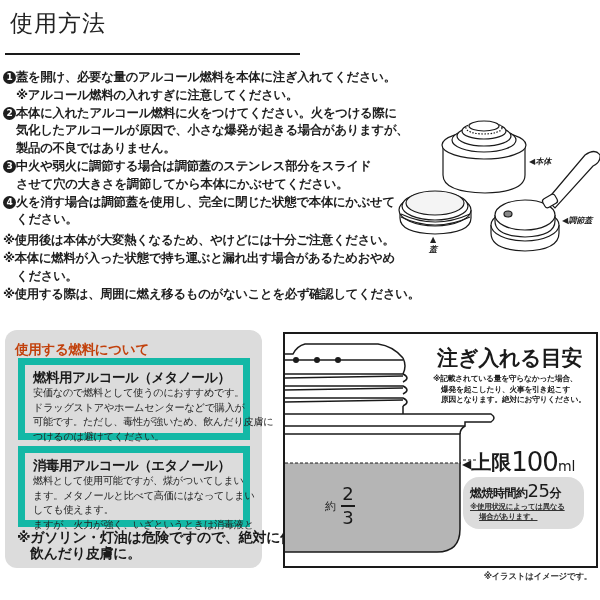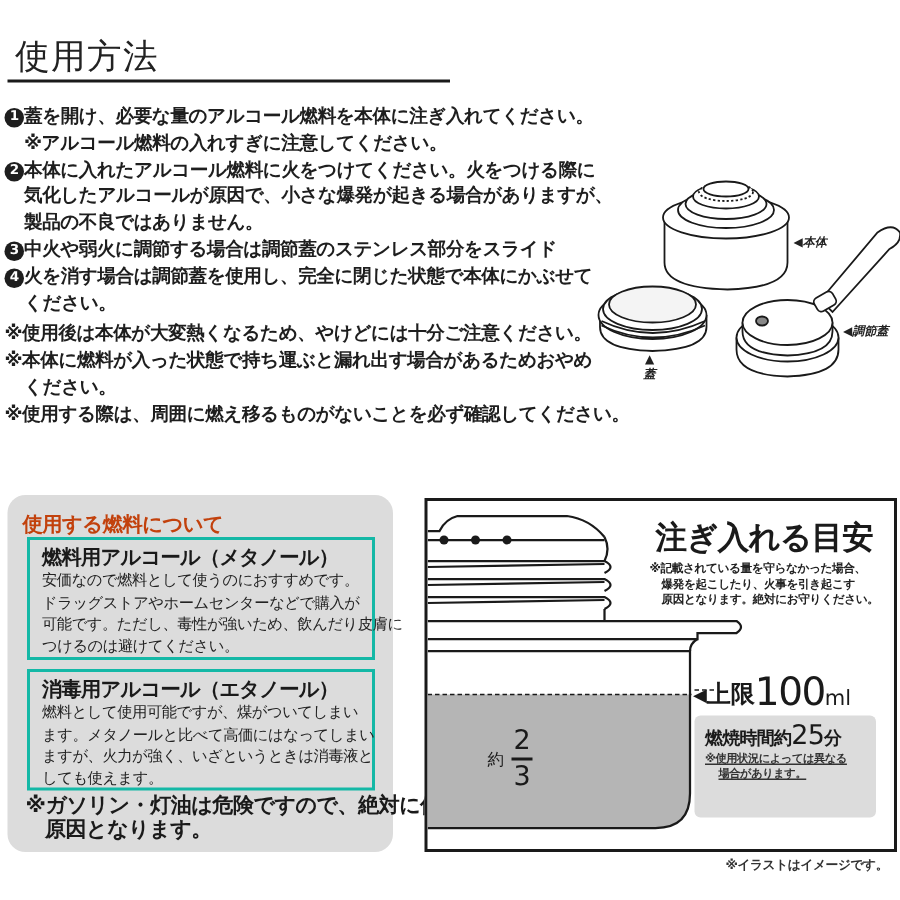--- a/index.html
+++ b/index.html
@@ -1,54 +1,54 @@
 <!DOCTYPE html>
 <html><head>
 <meta charset="utf-8">
 <style>
   * { margin:0; padding:0; box-sizing:border-box; }
   html, body { width:600px; height:600px; background:#ffffff; overflow:hidden; }
   body { position:relative; font-family:"DejaVu Sans", sans-serif; color:#1a1a1a; }
 
-  .title { position:absolute; left:10px; top:22px; font-size:23px; font-weight:normal; letter-spacing:1px; color:#222; }
+  .title { position:absolute; left:10px; top:8px; font-size:23px; font-weight:normal; letter-spacing:1px; color:#222; }
   .title-rule { position:absolute; left:5px; top:53px; width:295px; height:2px; background:#1a1a1a; }
 
   .steps { position:absolute; left:3px; top:68px; width:395px; font-size:12.4px; line-height:17.8px; font-weight:bold; color:#1e1e1e; letter-spacing:-0.3px; }
   .steps .line { white-space:nowrap; }
   .steps .indent { padding-left:13px; }
   .num { display:inline-block; width:13px; height:13px; border-radius:50%; background:#1e1e1e; color:#fff; font-size:9px; line-height:13px; text-align:center; vertical-align:1px; margin-right:0px; }
   .notes { margin-top:3px; }
 
   
   .parts { position:absolute; left:395px; top:100px; width:205px; height:170px; }
   .part-label { position:absolute; font-size:8px; font-weight:bold; color:#222; white-space:nowrap;font-style:italic; }
 
   
   .fuel-panel { position:absolute; left:5px; top:330px; width:257px; height:238px; background:#dcdcdc; border-radius:12px; }
   .fuel-title { position:absolute; left:15px; top:341px; font-size:13.5px; font-weight:bold; color:#c2410c; letter-spacing:-0.3px; }
-  .fuel-box { position:absolute; left:18px; width:232px; border:2px solid #14b8a6; background:#dcdcdc; padding:3px 0 0 8px; }
+  .fuel-box { position:absolute; left:18px; width:232px; border:7px solid #14b8a6; background:#dcdcdc; padding:3px 0 0 8px; }
   .fuel-box.b1 { top:358px; height:82px; }
   .fuel-box.b2 { top:446px; height:81px; }
   .fuel-box h3 { font-size:13.5px; font-weight:bold; color:#1a1a1a; letter-spacing:-0.5px; line-height:18px; }
   .fuel-box p { font-size:10.2px; line-height:14.5px; color:#222; letter-spacing:-0.3px; white-space:nowrap; }
   .fuel-warning { position:absolute; left:17px; top:529px; font-size:14px; font-weight:bold; line-height:16px; color:#1a1a1a; letter-spacing:-0.3px; }
   .fuel-warning .indent { padding-left:13px; }
 
   
   .guide-box { position:absolute; left:283px; top:332px; width:315px; height:236px; border:2px solid #1a1a1a; background:#fff; overflow:hidden; }
   .guide-svg { position:absolute; left:0; top:0; }
   .guide-title { position:absolute; left:437px; top:344px; font-size:21px; font-weight:bold; color:#1a1a1a; letter-spacing:-0.5px; }
   .guide-note { position:absolute; left:433px; top:374px; font-size:7.8px; line-height:10.5px; color:#222; font-weight:bold; letter-spacing:-0.3px; }
   .guide-note .indent { padding-left:8px; }
   .limit { position:absolute; left:462px; top:447px; font-weight:bold; color:#1a1a1a; white-space:nowrap; }
   .limit .arrow { font-size:12px; vertical-align:3px; }
-  .limit .lbl { font-size:16px; vertical-align:2px; }
+  .limit .lbl { font-size:20px; vertical-align:2px; }
   .limit .val { font-size:26px; font-weight:normal; letter-spacing:-1px; }
   .limit .unit { font-size:14px; font-weight:normal; }
-  .burn { position:absolute; left:463px; top:477px; width:121px; height:68px; background:#dcdcdc; border-radius:4px; padding:3px 0 0 7px; }
+  .burn { position:absolute; left:463px; top:477px; width:121px; height:52px; background:#dcdcdc; border-radius:16px; padding:3px 0 0 7px; }
   .burn .main { font-size:12px; font-weight:bold; color:#1a1a1a; white-space:nowrap; letter-spacing:-0.5px; }
   .burn .main .big { font-size:18px; font-weight:normal; }
   .burn .sub { font-size:7.5px; line-height:10px; font-weight:bold; color:#333; white-space:nowrap; letter-spacing:-0.3px;text-decoration:underline; }
   .burn .sub .indent { padding-left:9px; }
 
   .frac { position:absolute; left:325px; top:484px; display:flex; align-items:center; color:#1a1a1a; }
   .frac .approx { font-size:11px; margin-right:5px; }
   .frac .stack { display:flex; flex-direction:column; align-items:center; font-size:18px; line-height:20px; }
   .frac .bar { width:14px; height:2px; background:#1a1a1a; margin:1px 0; }
 
@@ -65,20 +65,21 @@
     <div class="line"><span class="num">1</span><span>蓋を開け、必要な量のアルコール燃料を本体に注ぎ入れてください。</span></div>
     <div class="line indent">※アルコール燃料の入れすぎに注意してください。</div>
   </div>
   <div>
     <div class="line"><span class="num">2</span><span>本体に入れたアルコール燃料に火をつけてください。火をつける際に</span></div>
     <div class="line indent">気化したアルコールが原因で、小さな爆発が起きる場合がありますが、</div>
     <div class="line indent">製品の不良ではありません。</div>
   </div>
   <div>
     <div class="line"><span class="num">3</span><span>中火や弱火に調節する場合は調節蓋のステンレス部分をスライド</span></div>
+    <div class="line indent">させて穴の大きさを調節してから本体にかぶせてください。</div>
   </div>
   <div>
     <div class="line"><span class="num">4</span><span>火を消す場合は調節蓋を使用し、完全に閉じた状態で本体にかぶせて</span></div>
     <div class="line indent">ください。</div>
   </div>
   <div class="notes">
     <div class="line">※使用後は本体が大変熱くなるため、やけどには十分ご注意ください。</div>
     <div class="line">※本体に燃料が入った状態で持ち運ぶと漏れ出す場合があるためおやめ</div>
     <div class="line indent">ください。</div>
     <div class="line">※使用する際は、周囲に燃え移るものがないことを必ず確認してください。</div>
@@ -127,27 +128,27 @@
   <p>安価なので燃料として使うのにおすすめです。</p>
   <p>ドラッグストアやホームセンターなどで購入が</p>
   <p>可能です。ただし、毒性が強いため、飲んだり皮膚に</p>
   <p>つけるのは避けてください。</p>
 </div>
 
 <div class="fuel-box b2">
   <h3>消毒用アルコール（エタノール）</h3>
   <p>燃料として使用可能ですが、煤がついてしまい</p>
   <p>ます。メタノールと比べて高価にはなってしまい</p>
+  <p>しても使えます。</p>
   <p>ますが、火力が強く、いざというときは消毒液と</p>
-  <p>しても使えます。</p>
 </div>
 
 <div class="fuel-warning">
   <div>※ガソリン・灯油は危険ですので、絶対に使用</div>
-  <div class="indent">原因となります。</div>
+  <div class="indent">飲んだり皮膚に。</div>
 </div>
 
 <div class="guide-box">
   <svg class="guide-svg" width="311" height="232" viewBox="0 0 311 232">
     <g stroke="#1a1a1a" stroke-width="1.5" fill="#fff">
 
       <path d="M0 129 L175 129 L175 195 Q175 218 152 218 L0 218 Z" fill="#b5b5b5" stroke="none"></path>
 
       <path d="M0 100 L175 100 L175 195 Q175 218 152 218 L0 218" fill="none"></path>
       <path d="M175 100 Q175 95 180 92" fill="none"></path>

